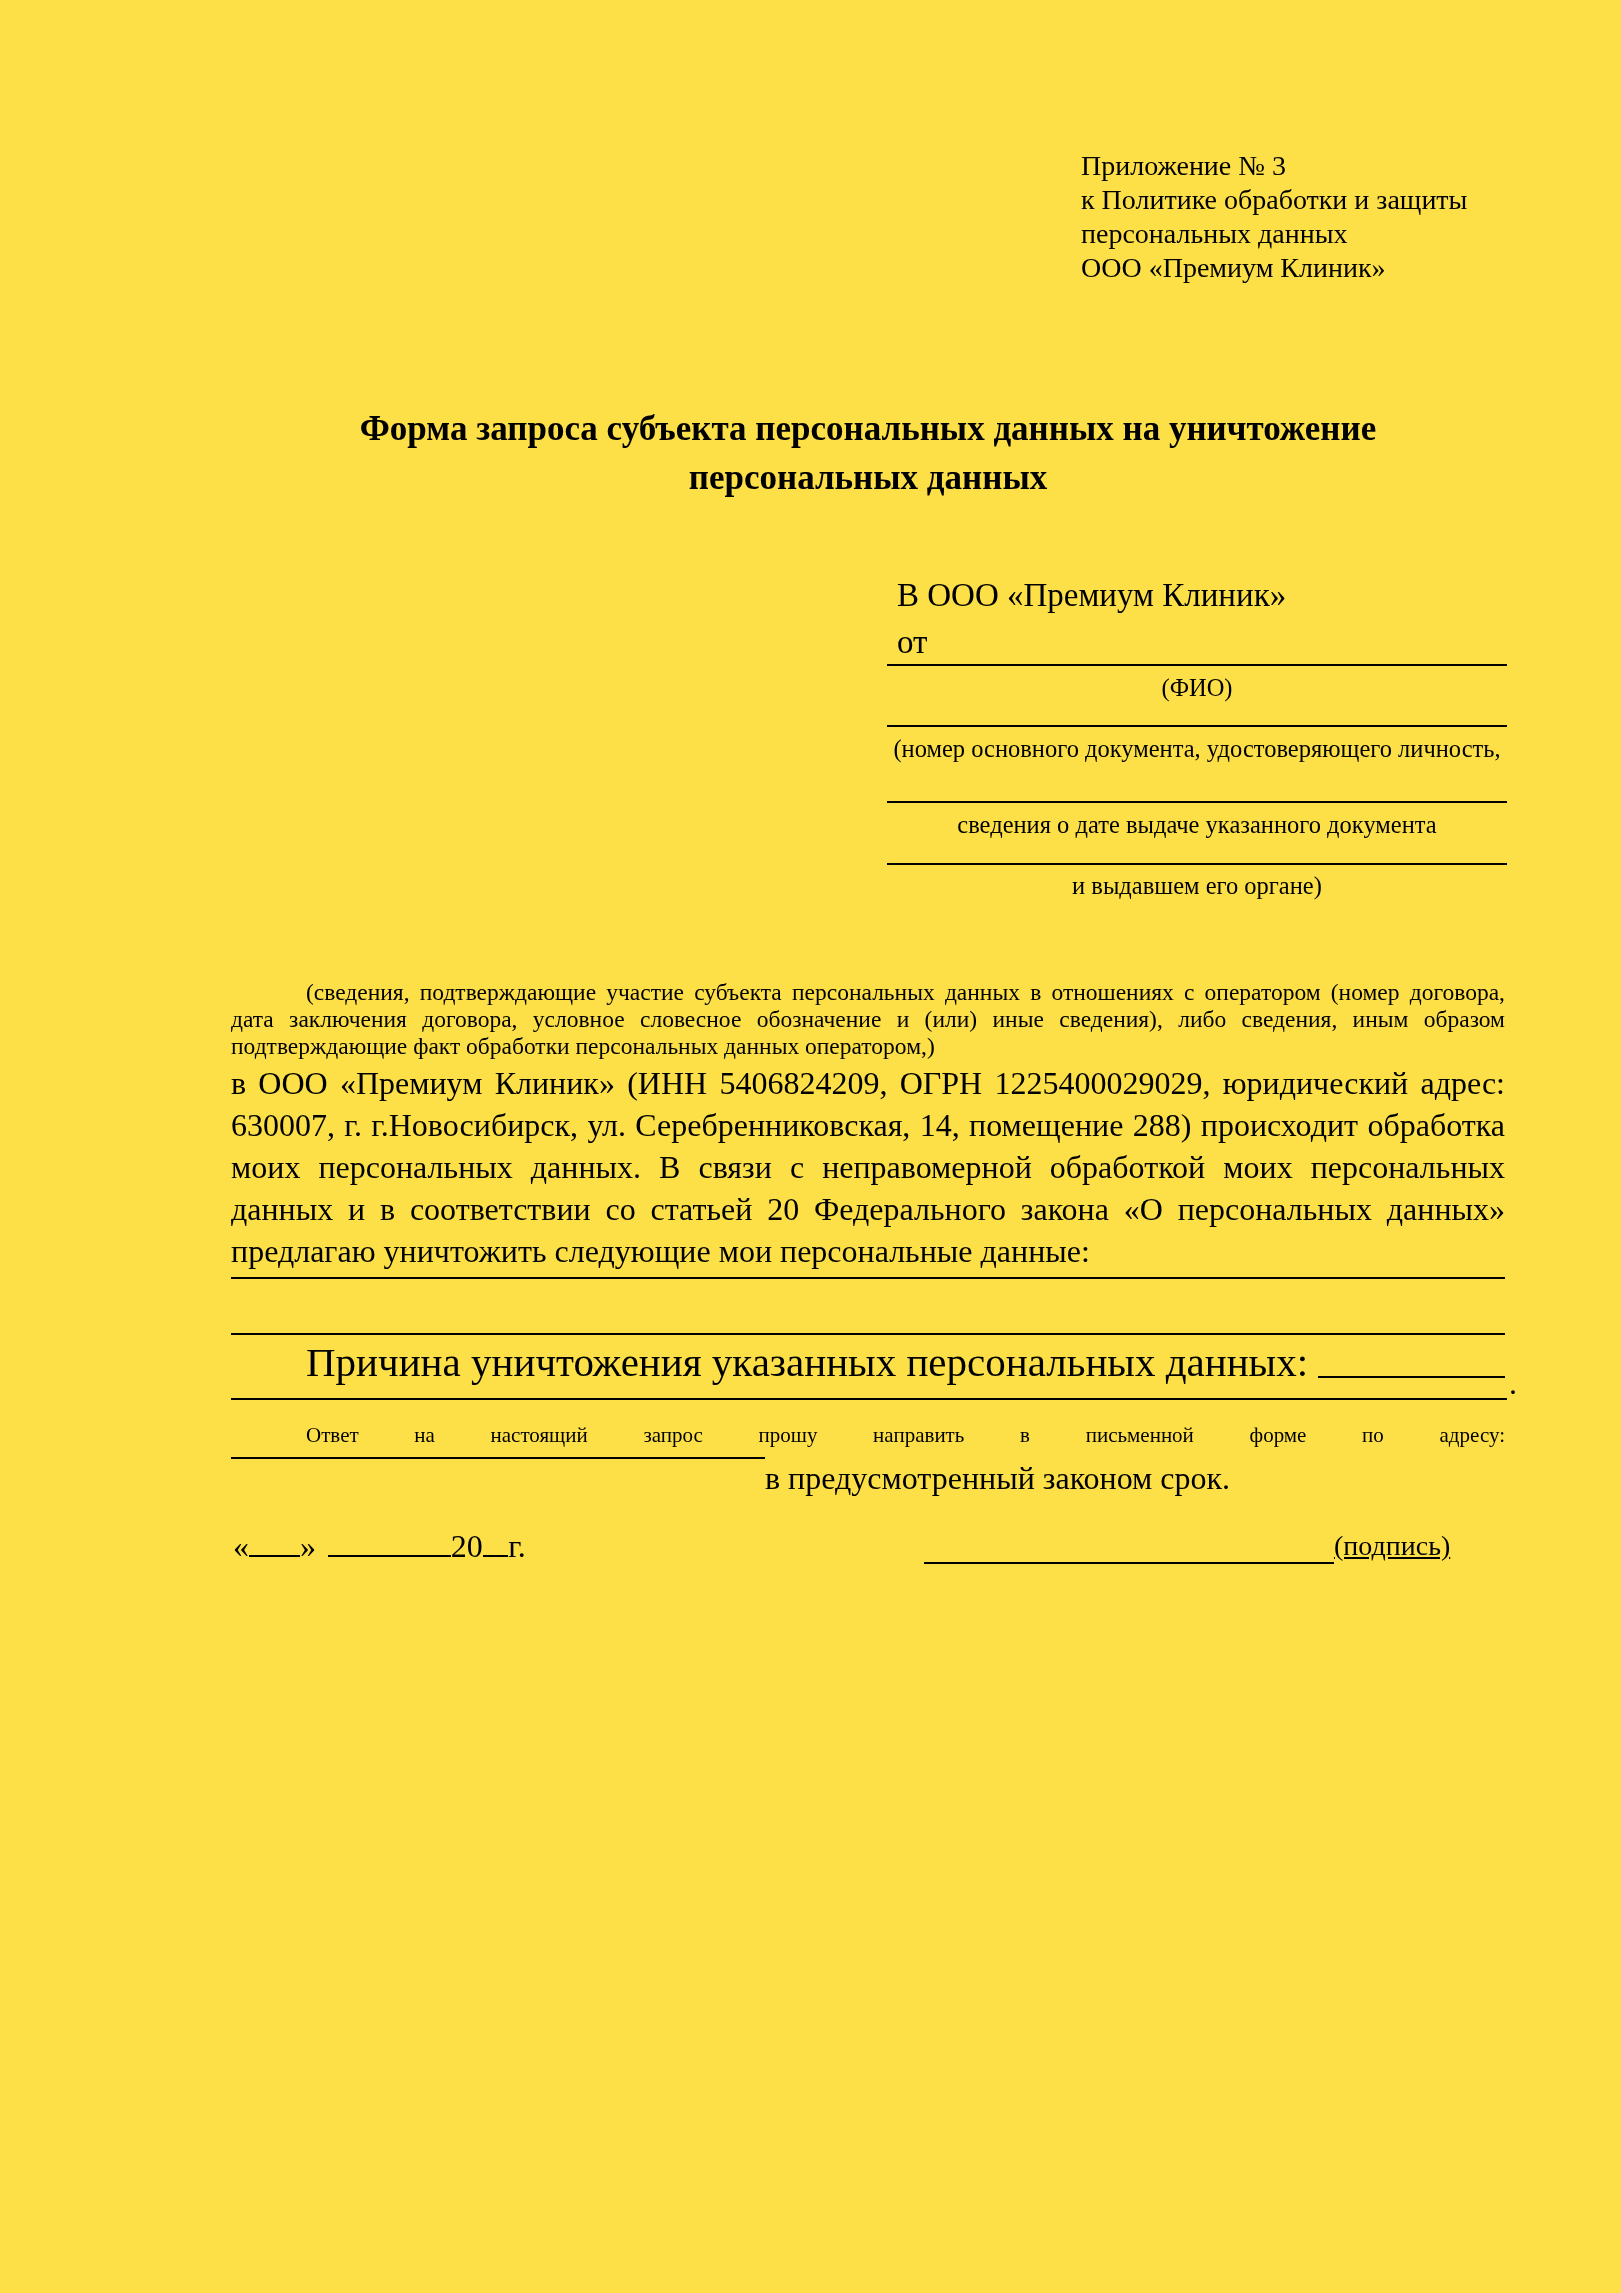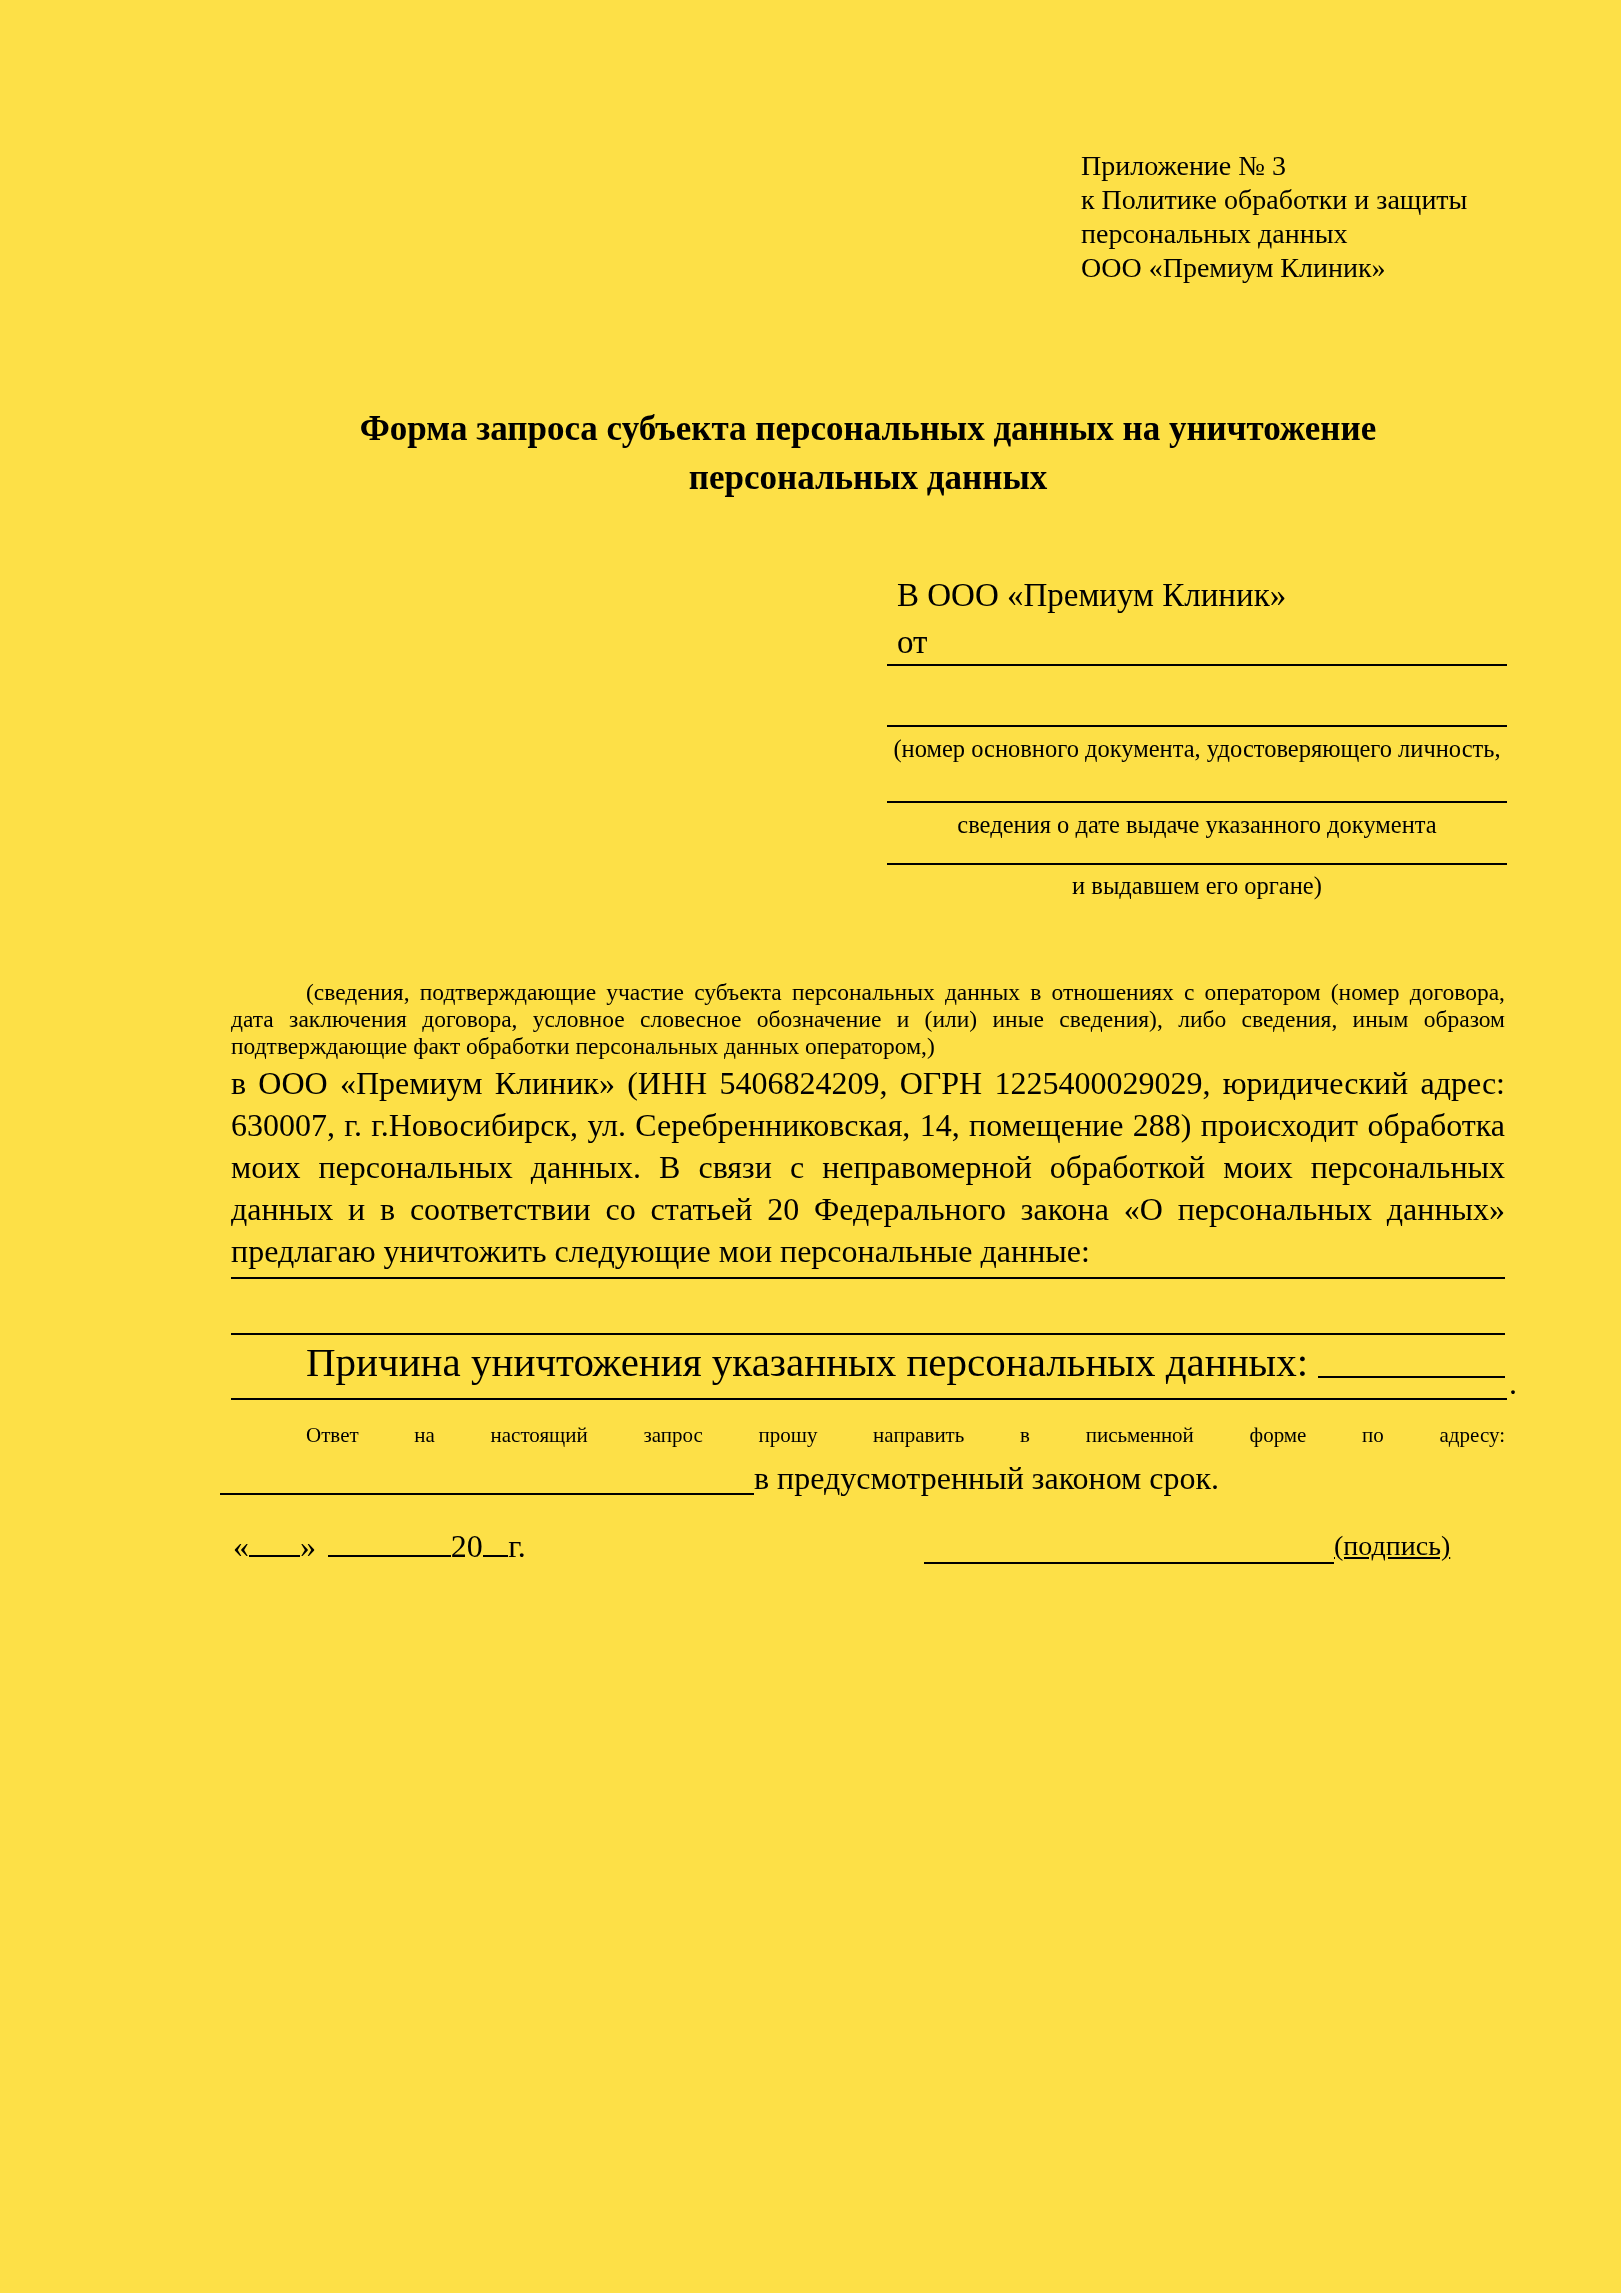--- a/index.html
+++ b/index.html
@@ -27,21 +27,21 @@
   .note{position:absolute;left:231px;top:979px;width:1274px;font-size:23.5px;line-height:27px;text-align:justify;text-indent:75px;}
   .mainpar{position:absolute;left:231px;top:1062px;width:1274px;font-size:32px;line-height:42px;text-align:justify;}
   .full{left:231px;width:1274px;}
   .f1{top:1277px}.f2{top:1333px}
   .reason{position:absolute;left:231px;top:1341px;width:1274px;display:flex;align-items:flex-end;font-size:41px;line-height:42px;}
   .reason-label{margin-left:75px;white-space:nowrap;}
   .periodrow{position:absolute;left:231px;top:1362px;width:1286px;display:flex;align-items:flex-end;font-size:32px;line-height:42px;}
   .periodrow .fill{margin-left:0;margin-bottom:3.9px;}
   .periodrow .period{margin-left:2px;}
   .response1{position:absolute;left:231px;top:1414px;width:1274px;font-size:21px;line-height:42px;text-align:justify;text-align-last:justify;text-indent:75px;}
-  .response2{position:absolute;left:220px;top:1457px;width:1274px;font-size:32px;line-height:42px;display:flex;align-items:flex-end;}
+  .response2{position:absolute;left:231px;top:1457px;width:1274px;font-size:32px;line-height:42px;display:flex;align-items:flex-start;}
   .response2 .tail{white-space:nowrap;}
   .blank{display:inline-block;border-bottom:2.9px solid #000;}
   .address{width:534px;margin-bottom:3.9px;}
   .footer-left{position:absolute;left:233px;top:1525px;font-size:32px;line-height:42px;}
   .b-day{width:51px;}
   .b-month{width:123px;margin-left:11.8px;}
   .b-year{width:25.5px;}
   .sig-line{position:absolute;left:924px;top:1525px;width:410px;height:37px;border-bottom:2.9px solid #000;}
   .sig-cap{position:absolute;left:1334px;top:1525px;font-size:28px;line-height:42px;text-decoration:underline;}
 </style>
@@ -59,20 +59,21 @@
 
   <div class="title">
     <div>Форма запроса субъекта персональных данных на уничтожение</div>
     <div>персональных данных</div>
   </div>
 
   <div class="to-org">В ООО «Премиум Клиник»</div>
   <div class="from-label">от</div>
 
   <div class="rule r-field r1"></div>
+  <div class="cap c1">(ФИО)</div>
 
   <div class="rule r-field r2"></div>
   <div class="cap c2">(номер основного документа, удостоверяющего личность,</div>
 
   <div class="rule r-field r3"></div>
   <div class="cap c3">сведения о дате выдаче указанного документа</div>
 
   <div class="rule r-field r4"></div>
   <div class="cap c4">и выдавшем его органе)</div>
 

